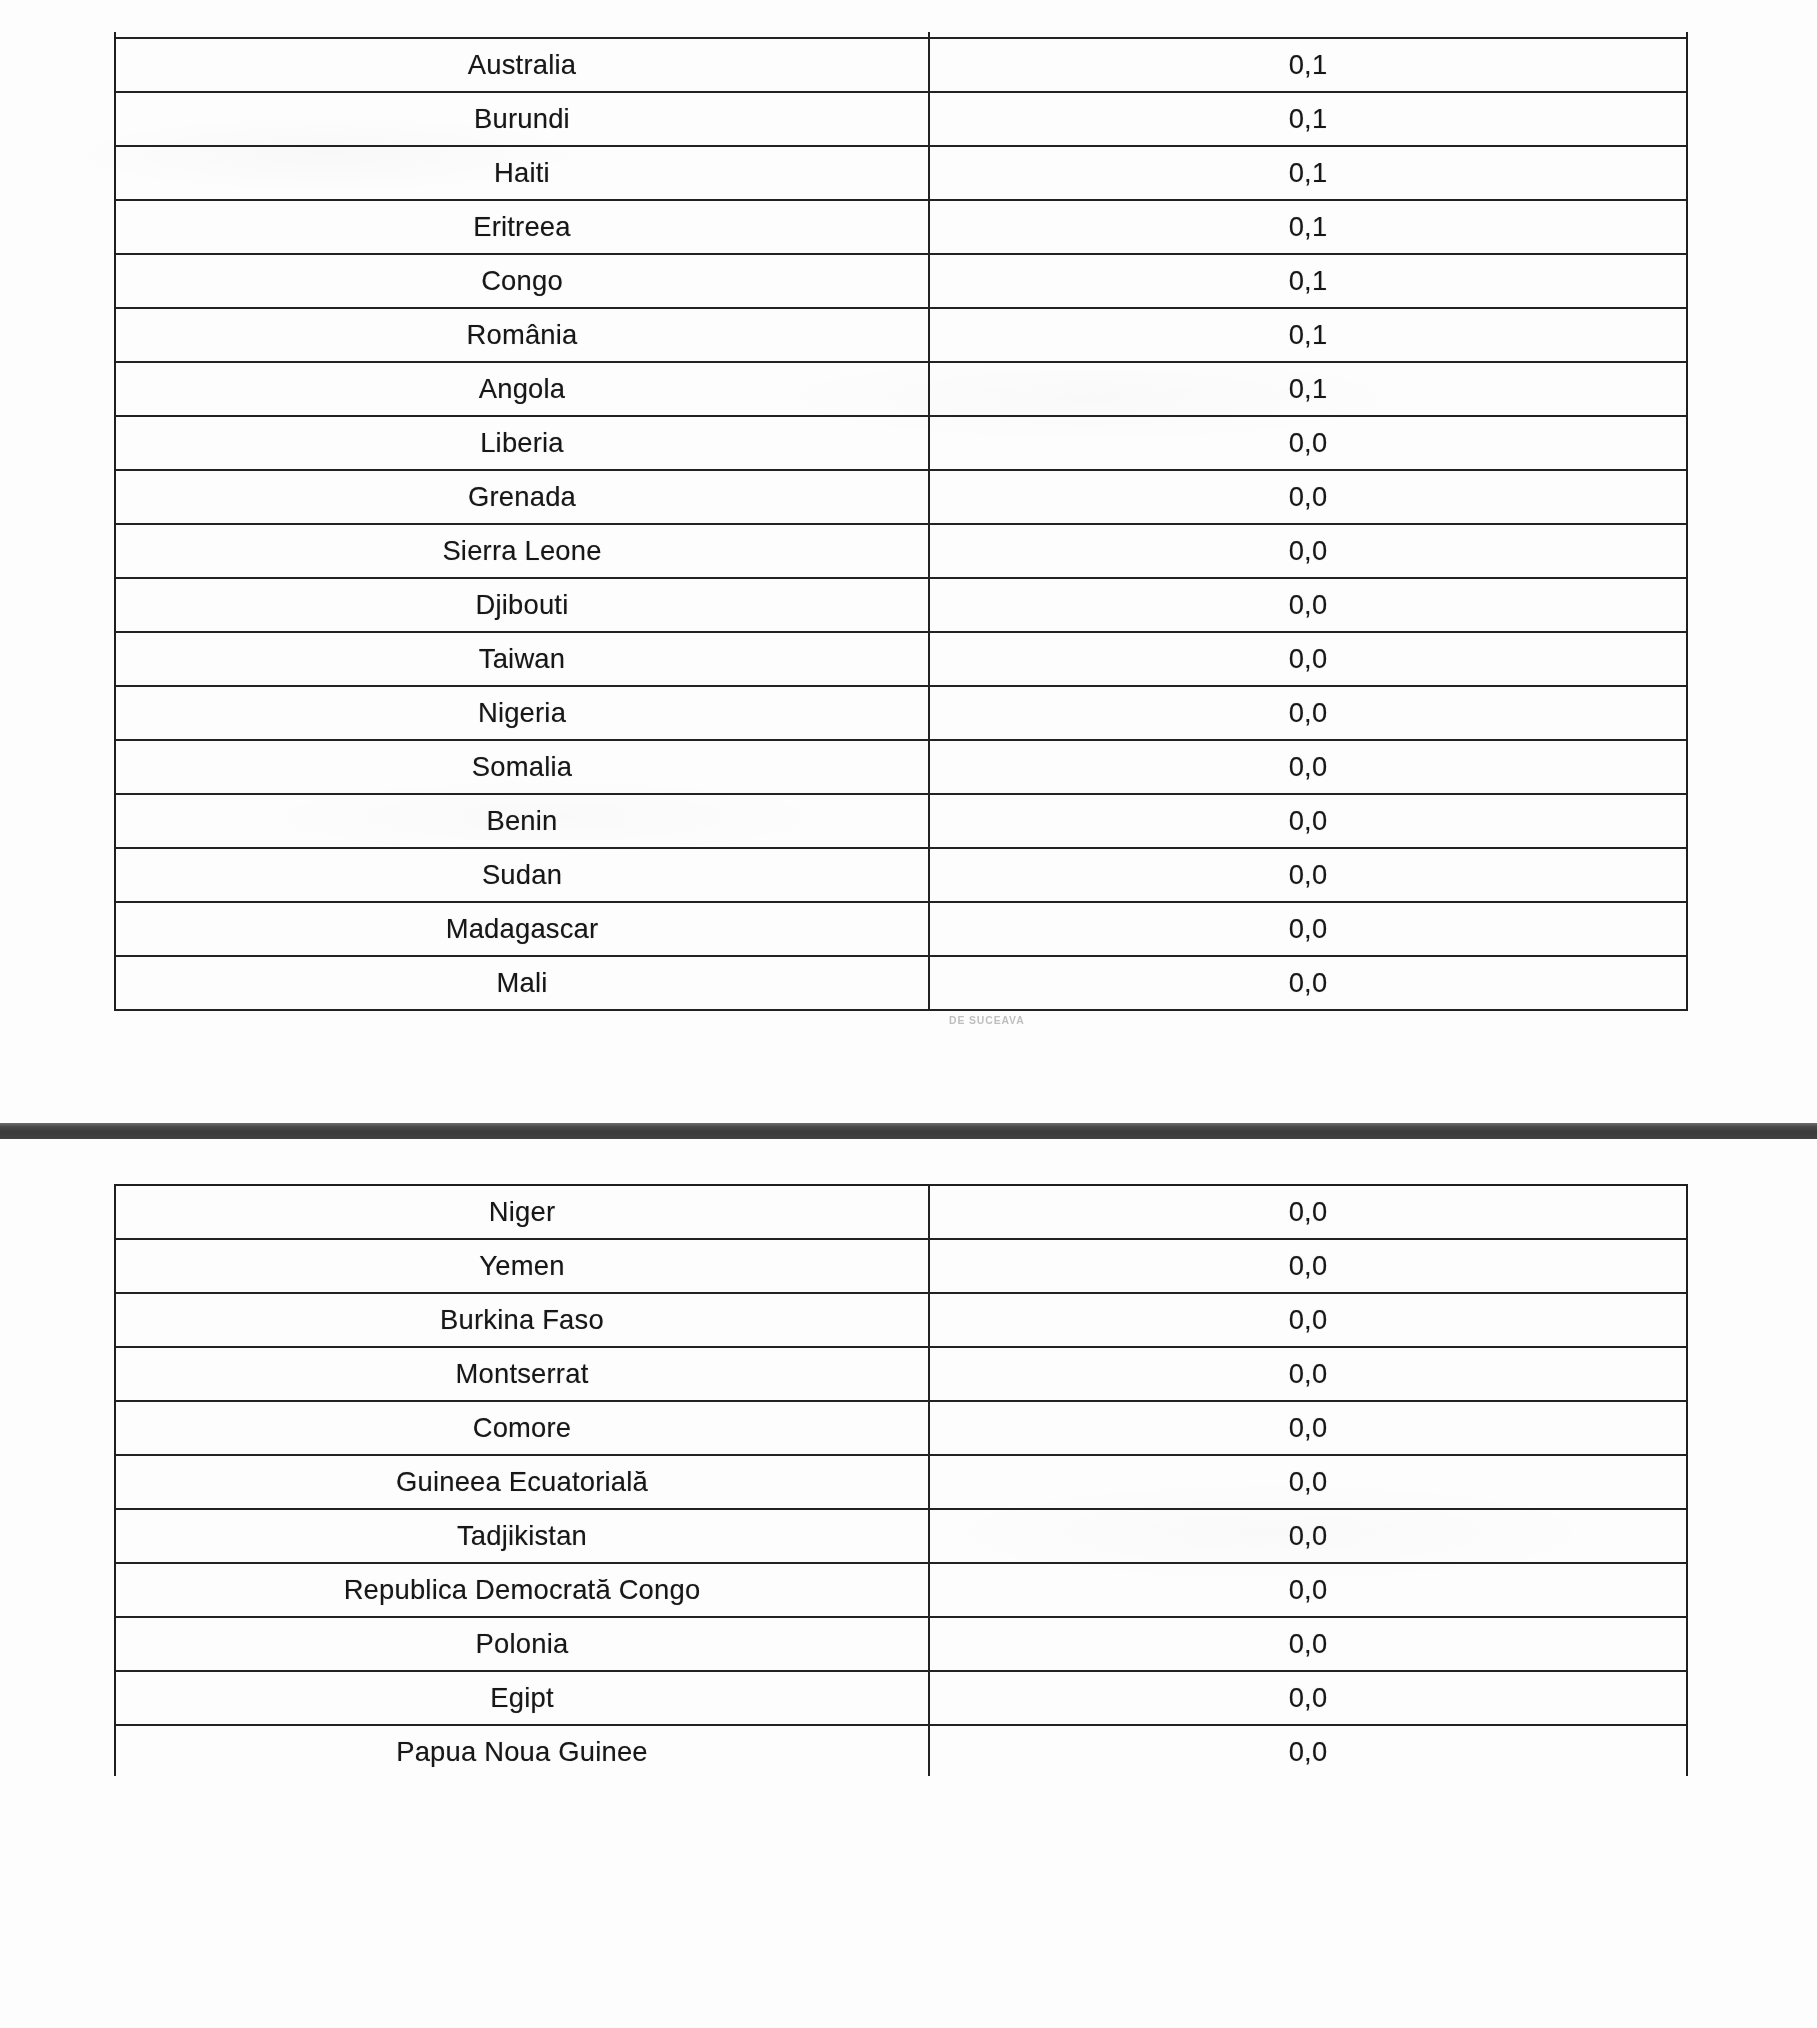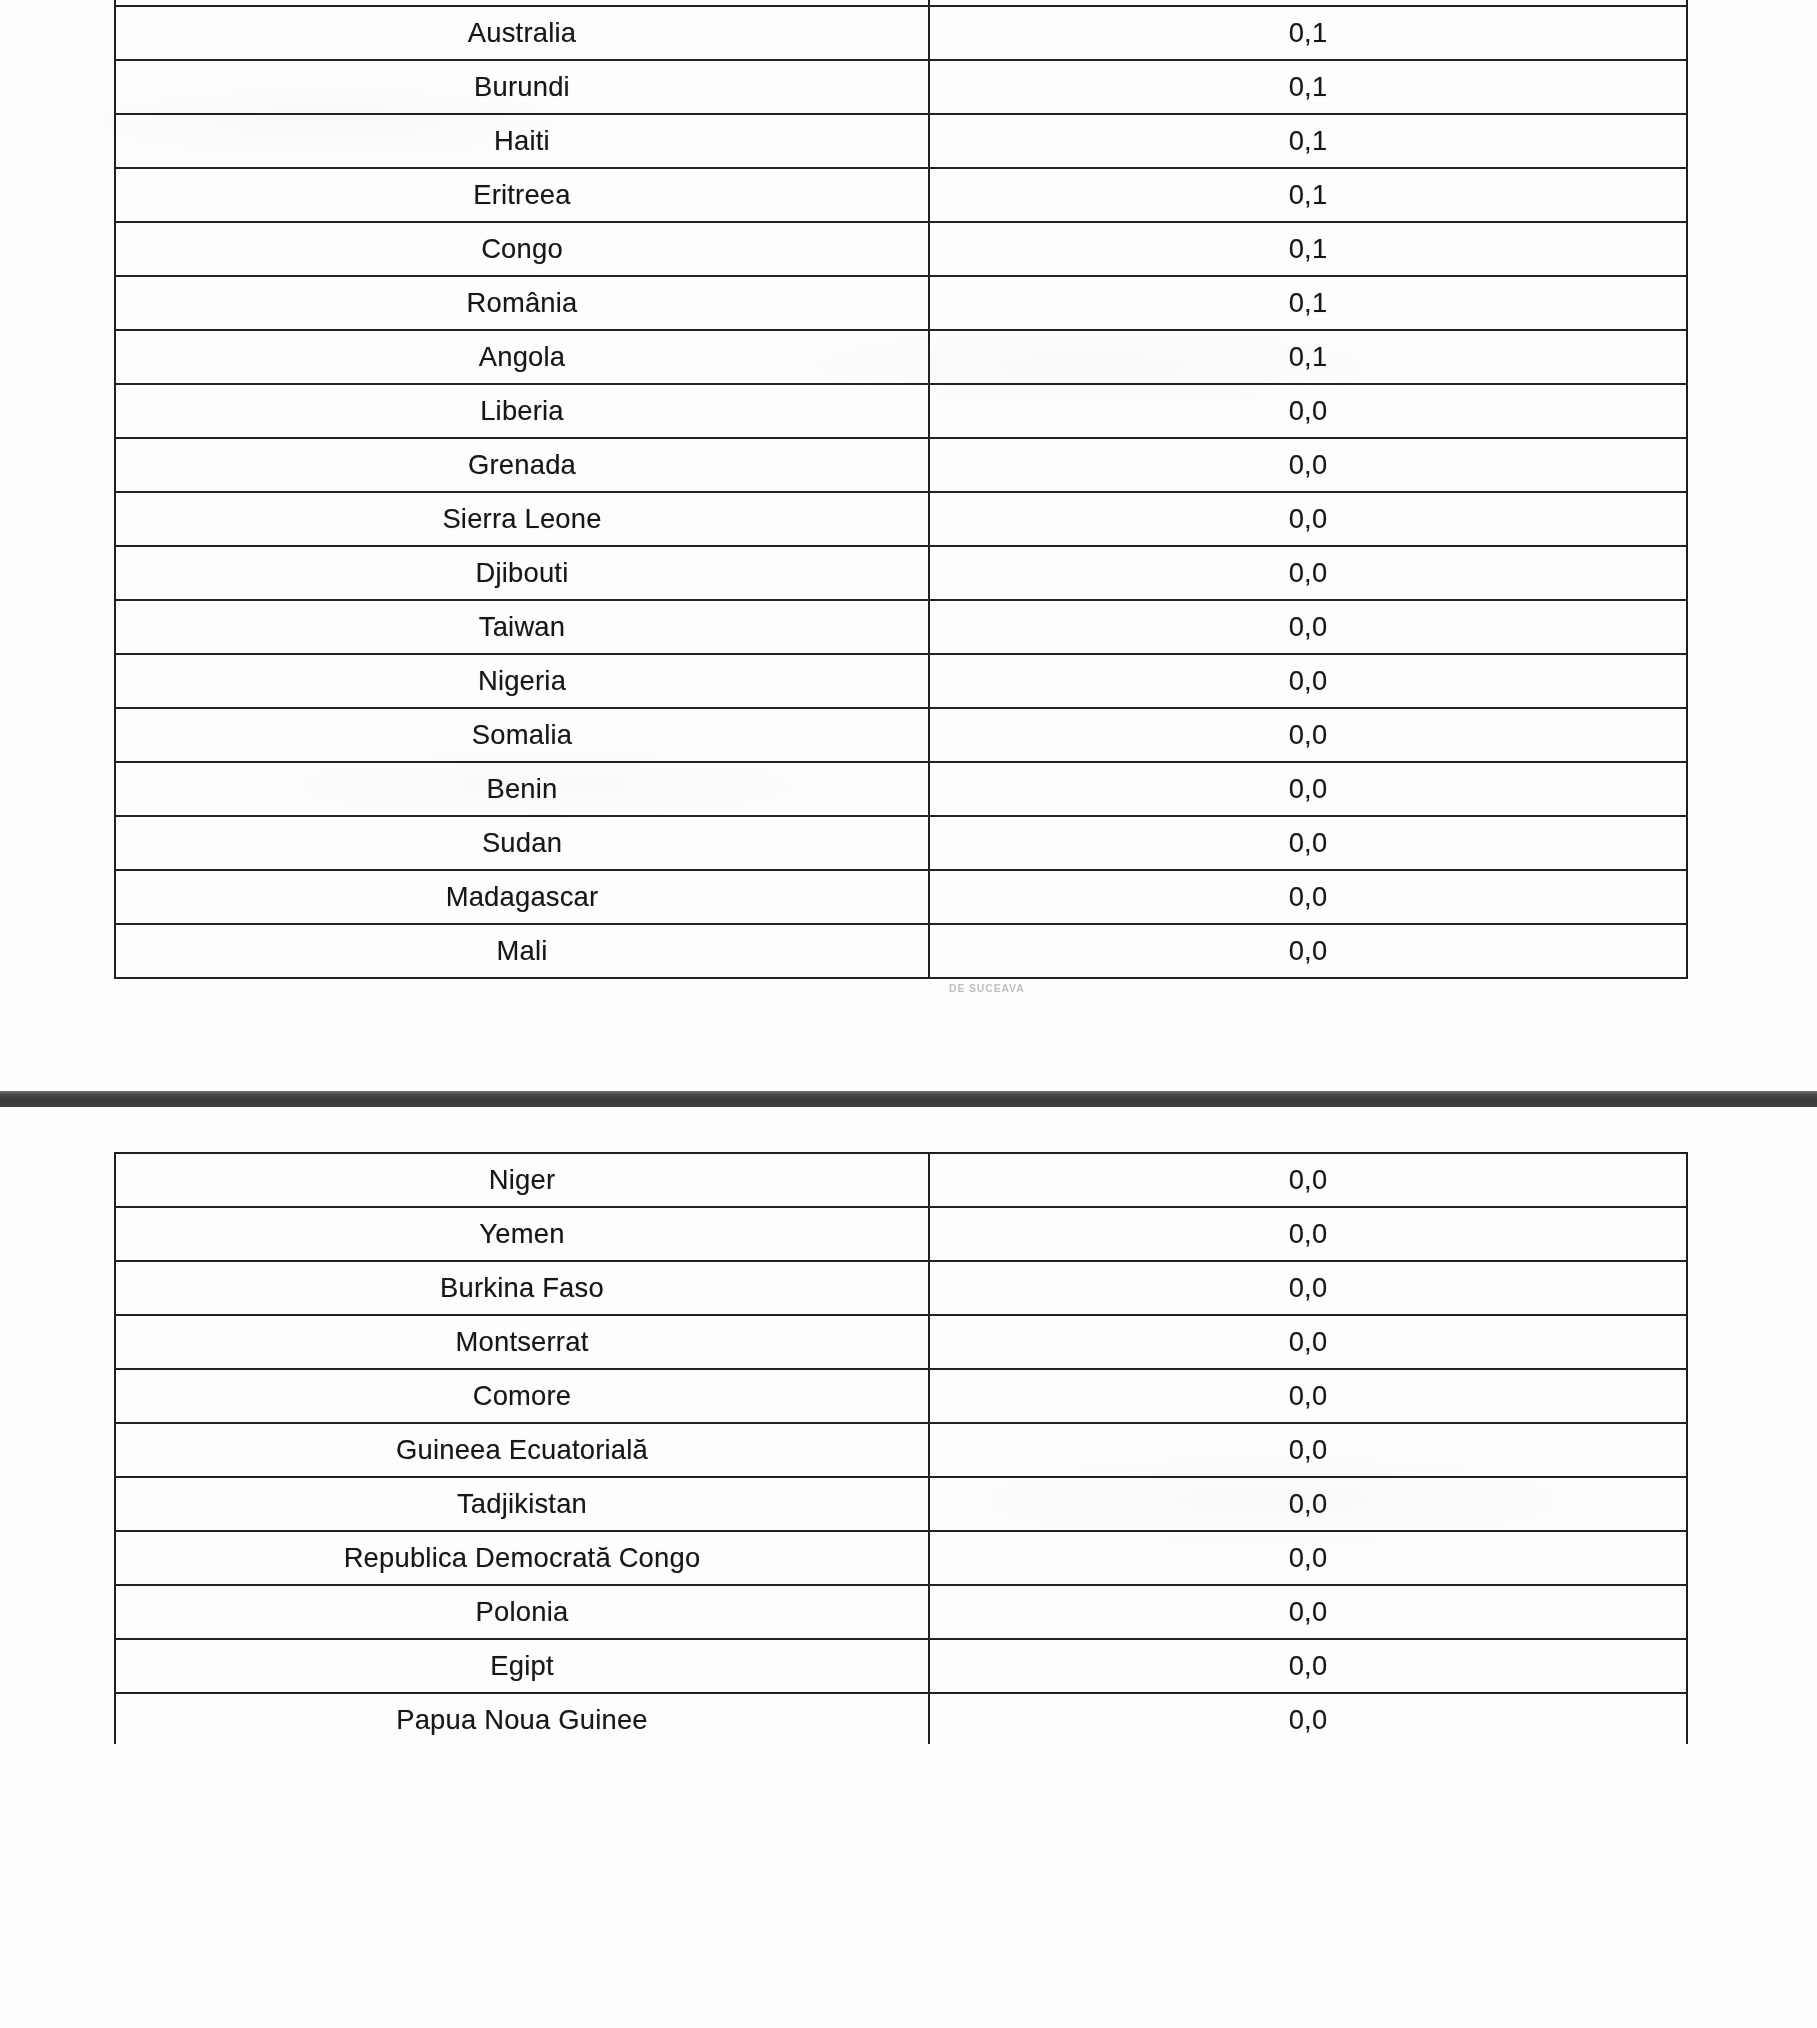--- a/index.html
+++ b/index.html
@@ -7,20 +7,21 @@
     width: 1817px; height: 2028px;
     overflow: hidden;
     background: #fdfdfd;
     font-family: "Liberation Sans", "DejaVu Sans", sans-serif;
   }
   .page {
     position: relative;
     width: 1817px; height: 1744px;
     background: #fdfdfd;
     overflow: hidden;
+    margin-top: 32px;
   }
   .doc-table {
     position: absolute;
     left: 114px;
     width: 1574px;
     border-left: 2.8px solid #1f1f1f;
     border-right: 2.8px solid #1f1f1f;
     background: transparent;
   }
   .table-1 { top: 0; }

